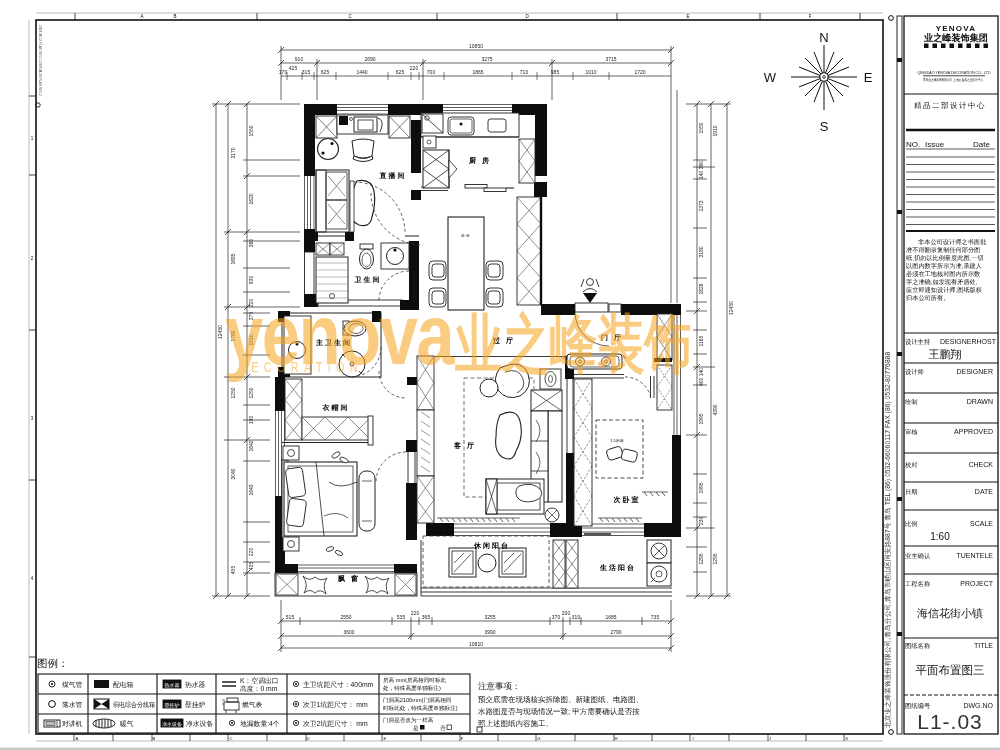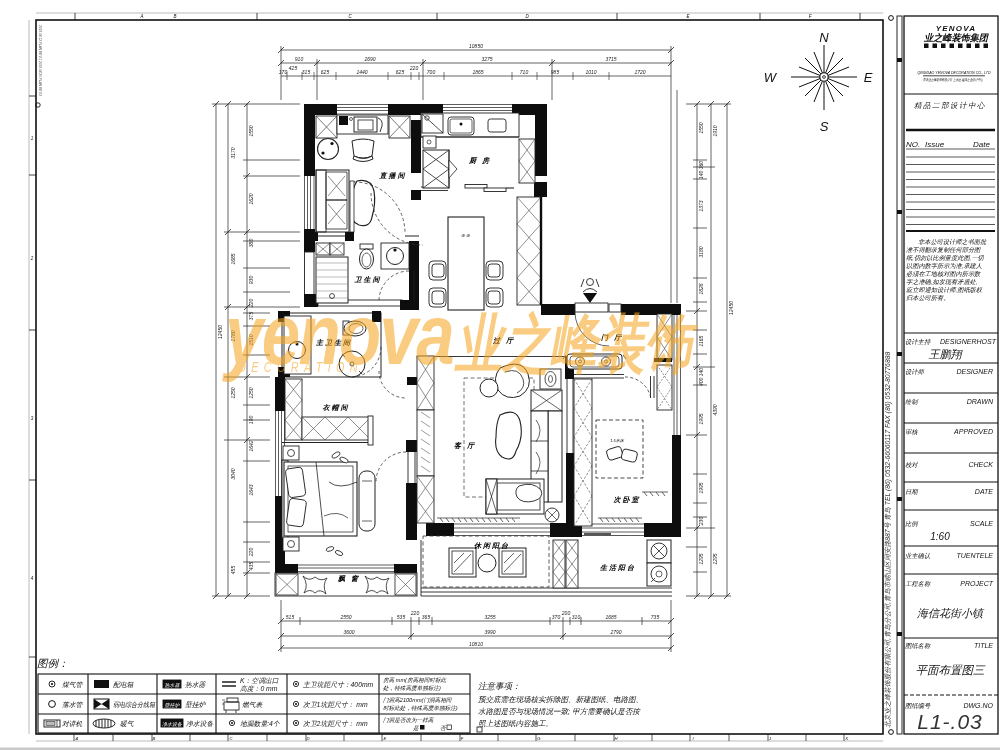--- a/index.html
+++ b/index.html
@@ -1,16 +1,16 @@
 <!DOCTYPE html>
 <html><head>
 <meta charset="utf-8">
 <style>
 html,body{margin:0;padding:0;background:#fff;}
-#page{position:relative;width:1000px;height:750px;background:#fff;font-family:"Liberation Sans",sans-serif;font-style:italic;}
+#page{position:relative;width:1000px;height:750px;background:#fff;font-family:"Liberation Sans",sans-serif;}
 svg{position:absolute;left:0;top:0;}
 .dim{font-size:5px;fill:#222;font-family:"Liberation Sans",sans-serif;}
 .room{font-size:7px;fill:#000;font-weight:bold;letter-spacing:2px;font-family:"Liberation Sans",sans-serif;}
 </style>
 </head>
 <body>
 <div id="page">
 <svg width="1000" height="750" viewBox="0 0 1000 750">
 
 <rect x="0" y="0" width="1000" height="750" fill="#ffffff"></rect>

